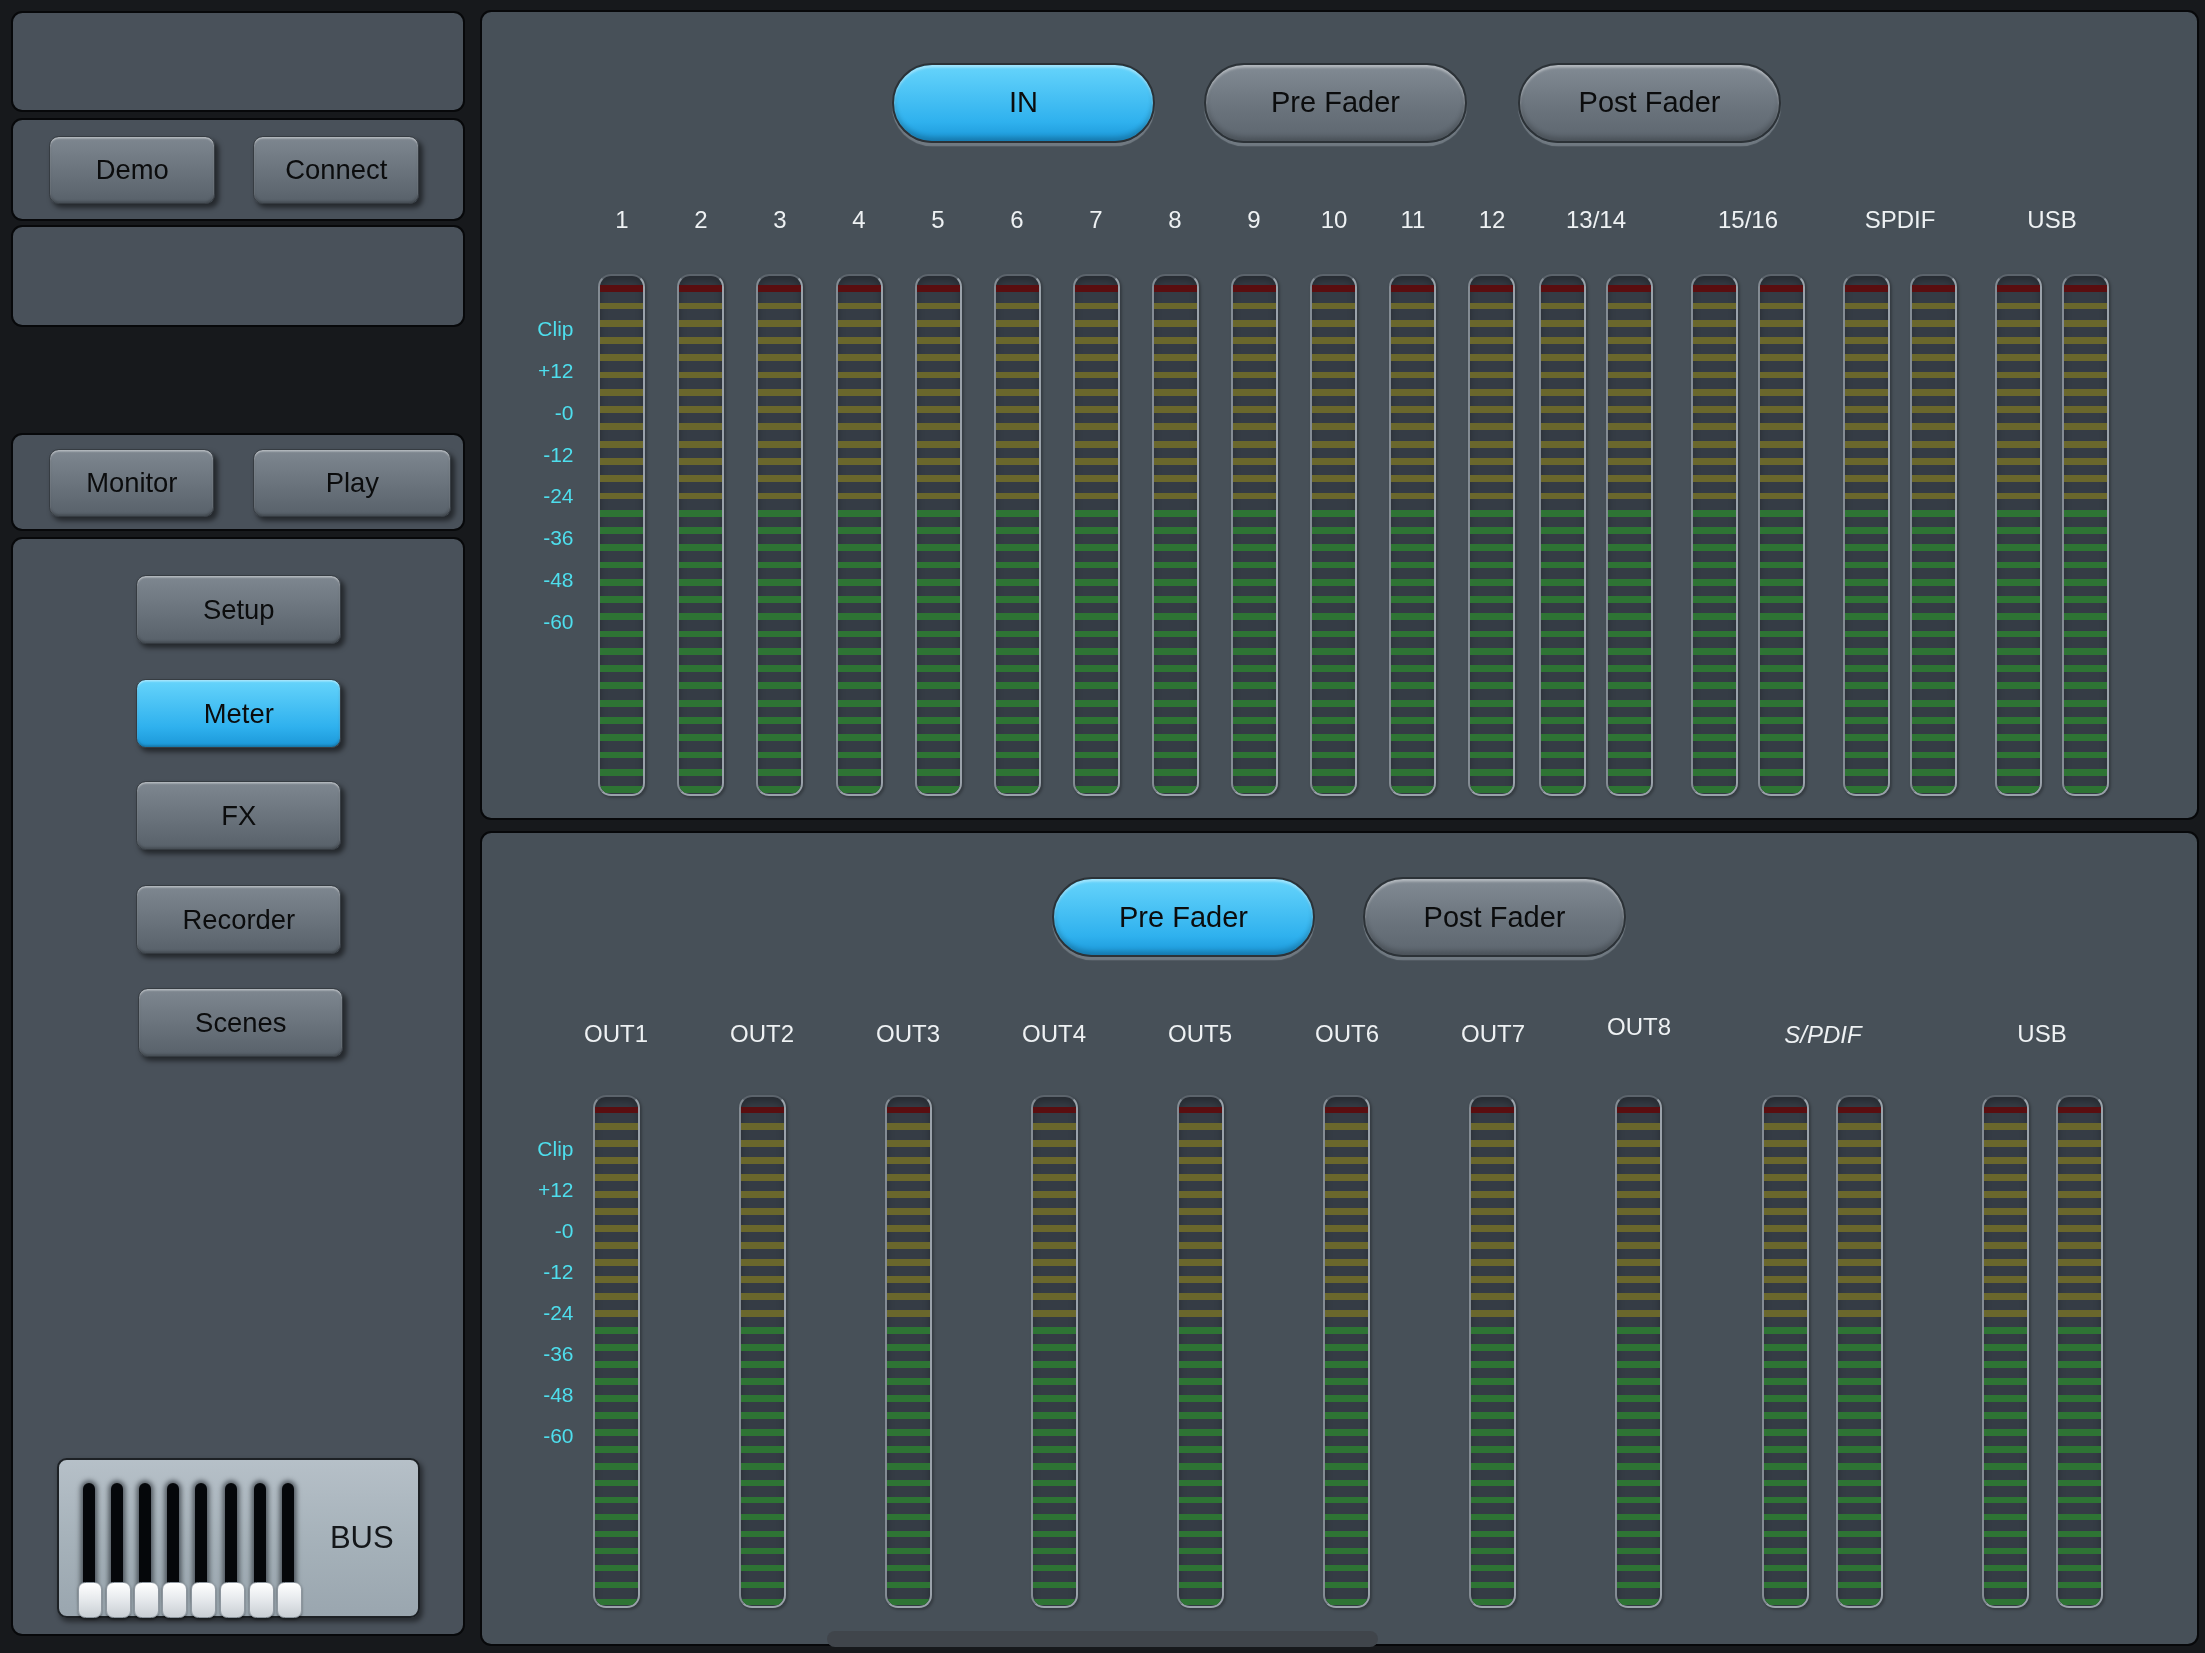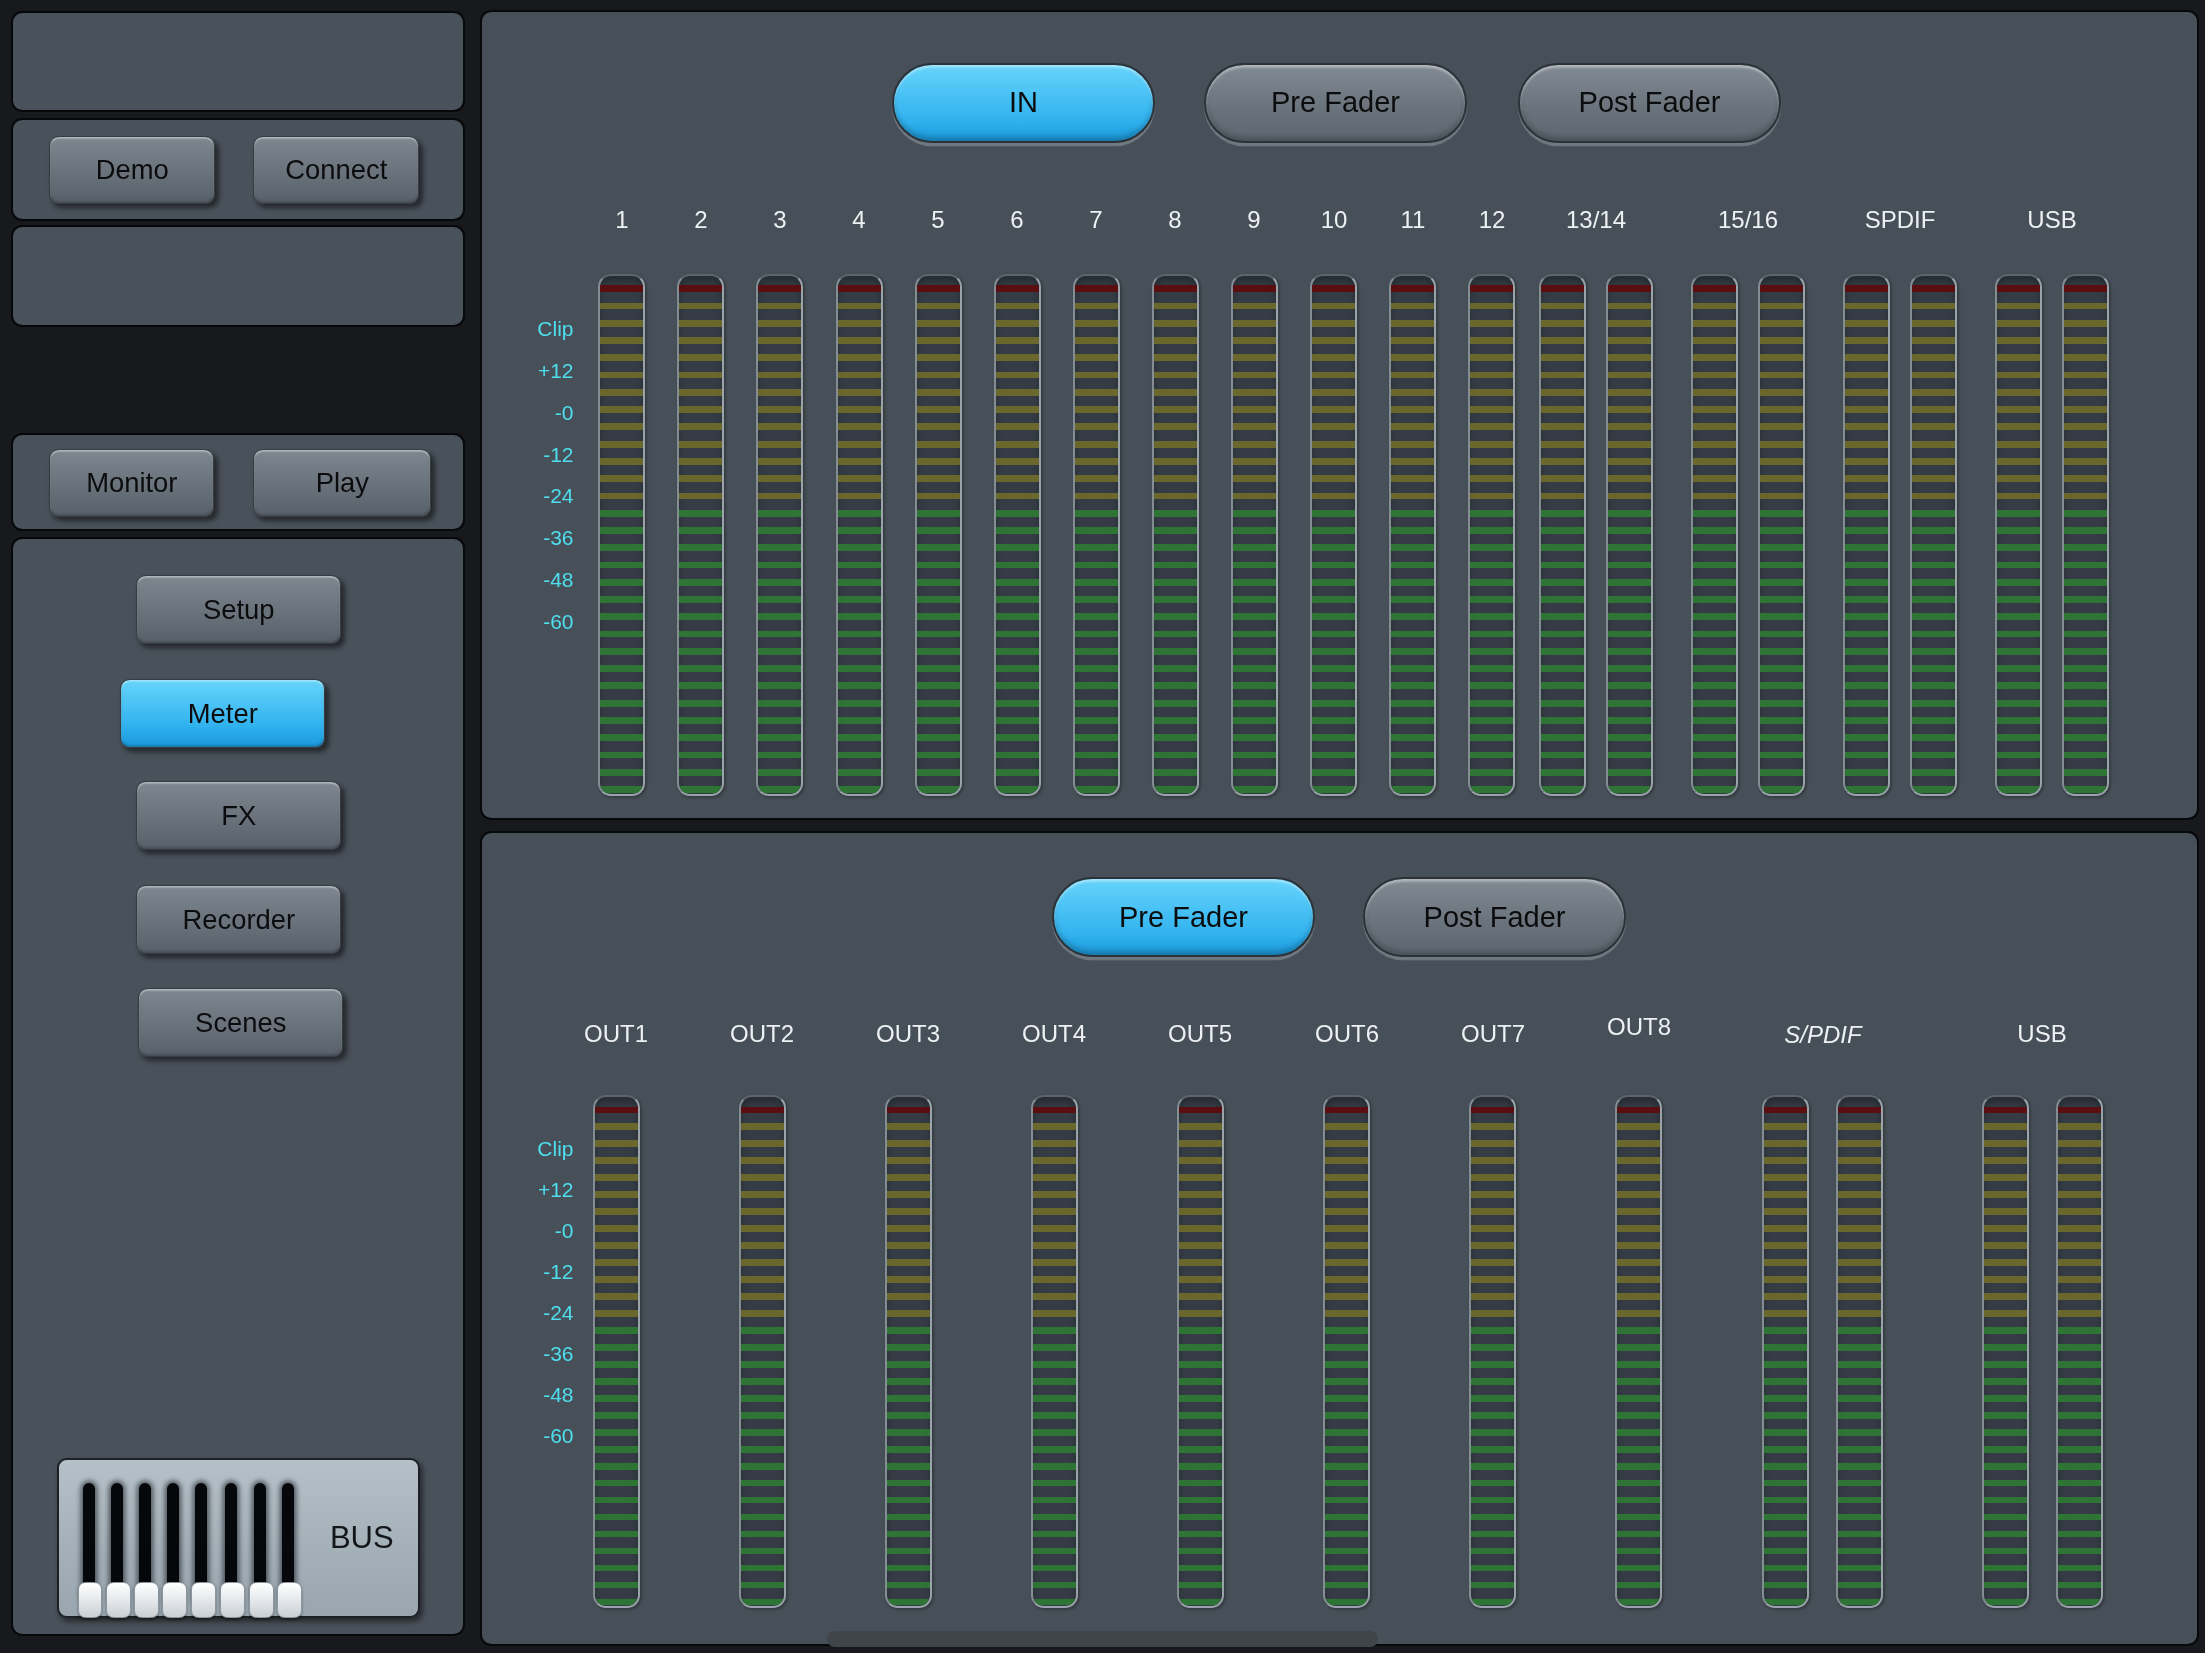--- a/index.html
+++ b/index.html
@@ -71,26 +71,26 @@
   <div class="panel" id="panel-connect" style="left:11.3px;top:118px;width:454px;height:103px;padding-left:17px;">
       <div class="btn" style="left: 36px; top: 16px; width: 166px; height: 68px;">Demo</div>
       <div class="btn" style="left: 240px; top: 16px; width: 166px; height: 68px;">Connect</div>
     </div>
 
   <div class="panel" style="left:11.3px;top:225px;width:454px;height:102px;"></div>
 
 
   <div class="panel" id="panel-transport" style="left:11.3px;top:433px;width:454px;height:98px;">
       <div class="btn" style="left: 36px; top: 13.7px; width: 165px; height: 68px;">Monitor</div>
-      <div class="btn" style="left: 240px; top: 13.7px; width: 178px; height: 68px;">Play</div>
+      <div class="btn" style="left: 240px; top: 13.7px; width: 198px; height: 68px;">Play</div>
     </div>
 
   <div class="panel" id="panel-nav" style="left:11.3px;top:537px;width:454px;height:1099px;">
       <div class="btn" style="left: 123px; top: 36px; width: 205px; height: 69px;">Setup</div>
-      <div class="btn active" style="left: 107px; top: 140px; width: 205px; height: 69px;">Meter</div>
+      <div class="btn active" style="left: 123px; top: 140px; width: 205px; height: 69px;">Meter</div>
       <div class="btn" style="left: 123px; top: 242px; width: 205px; height: 69px;">FX</div>
       <div class="btn" style="left: 123px; top: 346px; width: 205px; height: 69px;">Recorder</div>
       <div class="btn" style="left: 125px; top: 449px; width: 205px; height: 69px;">Scenes</div>
       <div class="thumb" style="left: 44px; top: 919px;">
         <div class="slot" style="left: 23.4px; top: 22.6px; height: 121px;"></div>
         <div class="knob" style="left: 18.6px; top: 122px;"></div>
         <div class="slot" style="left: 52px; top: 22.6px; height: 121px;"></div>
         <div class="knob" style="left: 47px; top: 122px;"></div>
         <div class="slot" style="left: 80px; top: 22.6px; height: 121px;"></div>
         <div class="knob" style="left: 75px; top: 122px;"></div>

